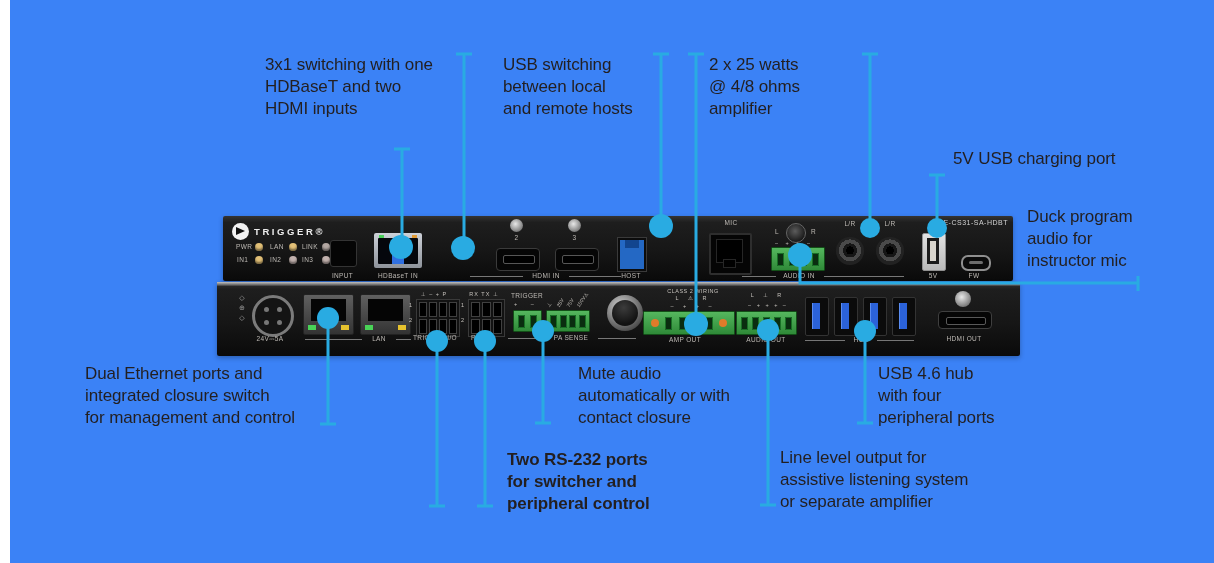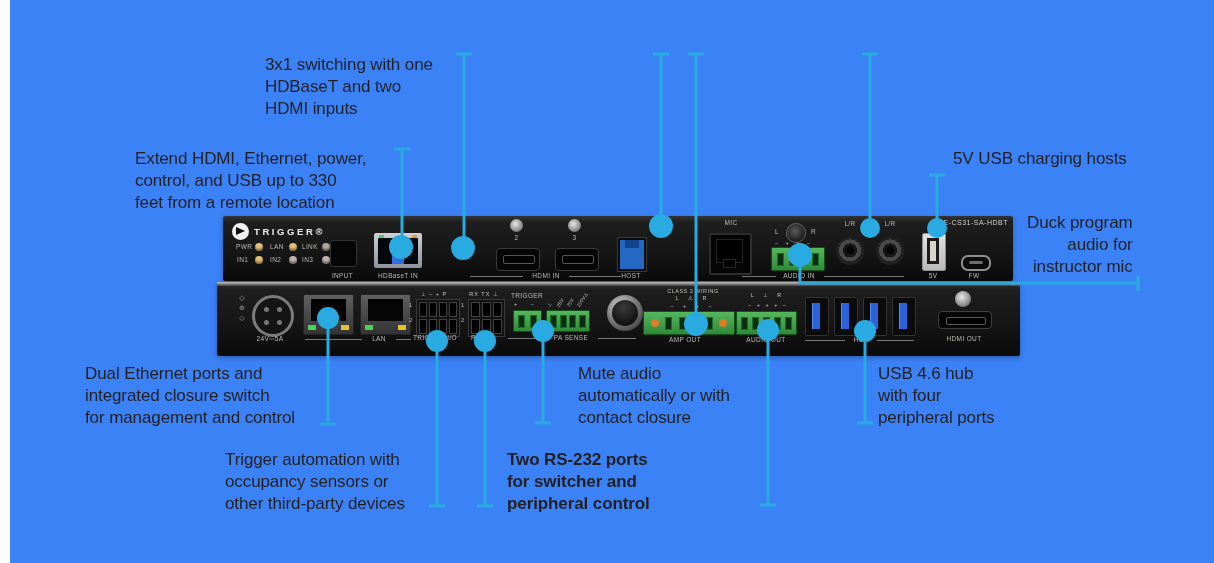--- a/index.html
+++ b/index.html
@@ -37,42 +37,45 @@
   .rot{position:absolute;font-size:5px;color:#c4c0bb;transform:rotate(-55deg);transform-origin:left bottom;white-space:nowrap;}
 </style>
 </head>
 <body>
 
 <div class="stage">
 
   <div class="callout" style="left:255px;top:54px;">3x1 switching with one
 HDBaseT and two
 HDMI inputs</div>
-  <div class="callout" style="left:125px;top:148px;">Extend HDMI, Ethernet, power,
-control, and USB up to 330
-feet from a remote location</div>
-  <div class="callout" style="left:943px;top:148px;">5V USB charging hosts</div>
-  <div class="callout" style="left:1017px;top:212px;text-align:right;">Duck program
+  <div class="callout" style="left:493px;top:54px;">USB switching
+between local
+and remote hosts</div>
+  <div class="callout" style="left:699px;top:54px;">2 x 25 watts
+@ 4/8 ohms
+amplifier</div>
+  <div class="callout" style="left:943px;top:148px;">5V USB charging port</div>
+  <div class="callout" style="left:1017px;top:206px;">Duck program
 audio for
 instructor mic</div>
   <div class="callout" style="left:75px;top:363px;">Dual Ethernet ports and
 integrated closure switch
 for management and control</div>
-  <div class="callout" style="left:215px;top:449px;">Trigger automation with
-occupancy sensors or
-other third-party devices</div>
   <div class="callout" style="left:568px;top:363px;">Mute audio
 automatically or with
 contact closure</div>
   <div class="callout" style="left:497px;top:449px;font-weight:bold;">Two RS-232 ports
 for switcher and
 peripheral control</div>
   <div class="callout" style="left:868px;top:363px;">USB 4.6 hub
 with four
 peripheral ports</div>
+  <div class="callout" style="left:770px;top:447px;">Line level output for
+assistive listening system
+or separate amplifier</div>
 
   <div class="panel" style="left:213px;top:216px;width:790px;height:65px;">
 
     <div class="a" style="left:9px;top:7px;width:17px;height:17px;border-radius:50%;background:#f1f1f1;">
       <div class="a" style="left:4px;top:4px;width:0;height:0;border-left:9px solid #101010;border-top:4.5px solid transparent;border-bottom:4.5px solid transparent;"></div>
     </div>
     <div class="a" style="left:31px;top:10px;font-size:9.5px;font-weight:bold;color:#ececec;letter-spacing:2.6px;">TRIGGER®</div>
 
     <span class="plabel" style="left:13px;top:27px;">PWR</span>
     <span class="led" style="left:32px;top:27px;background:#e3c178;"></span>

